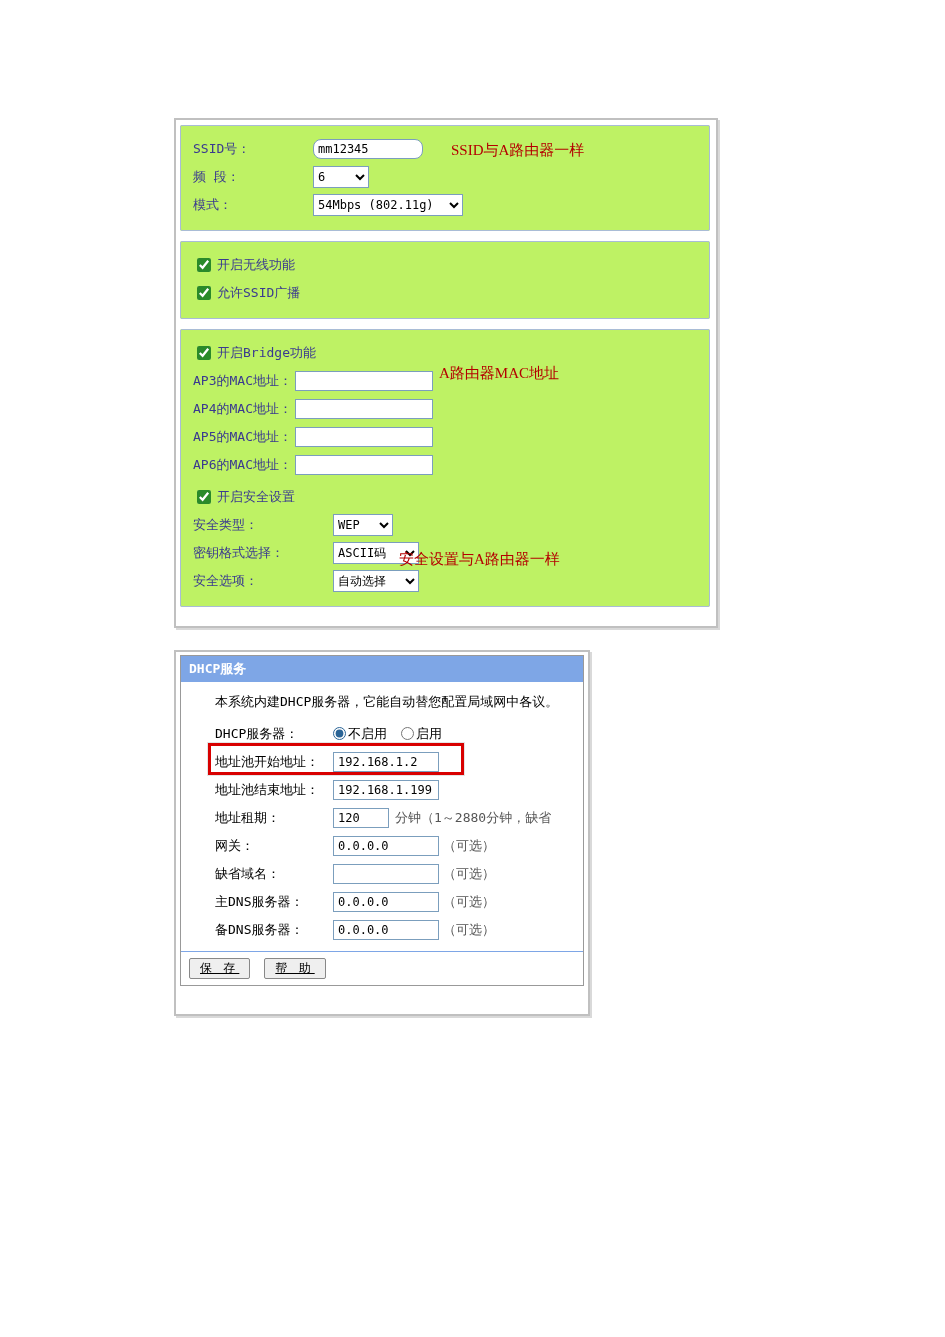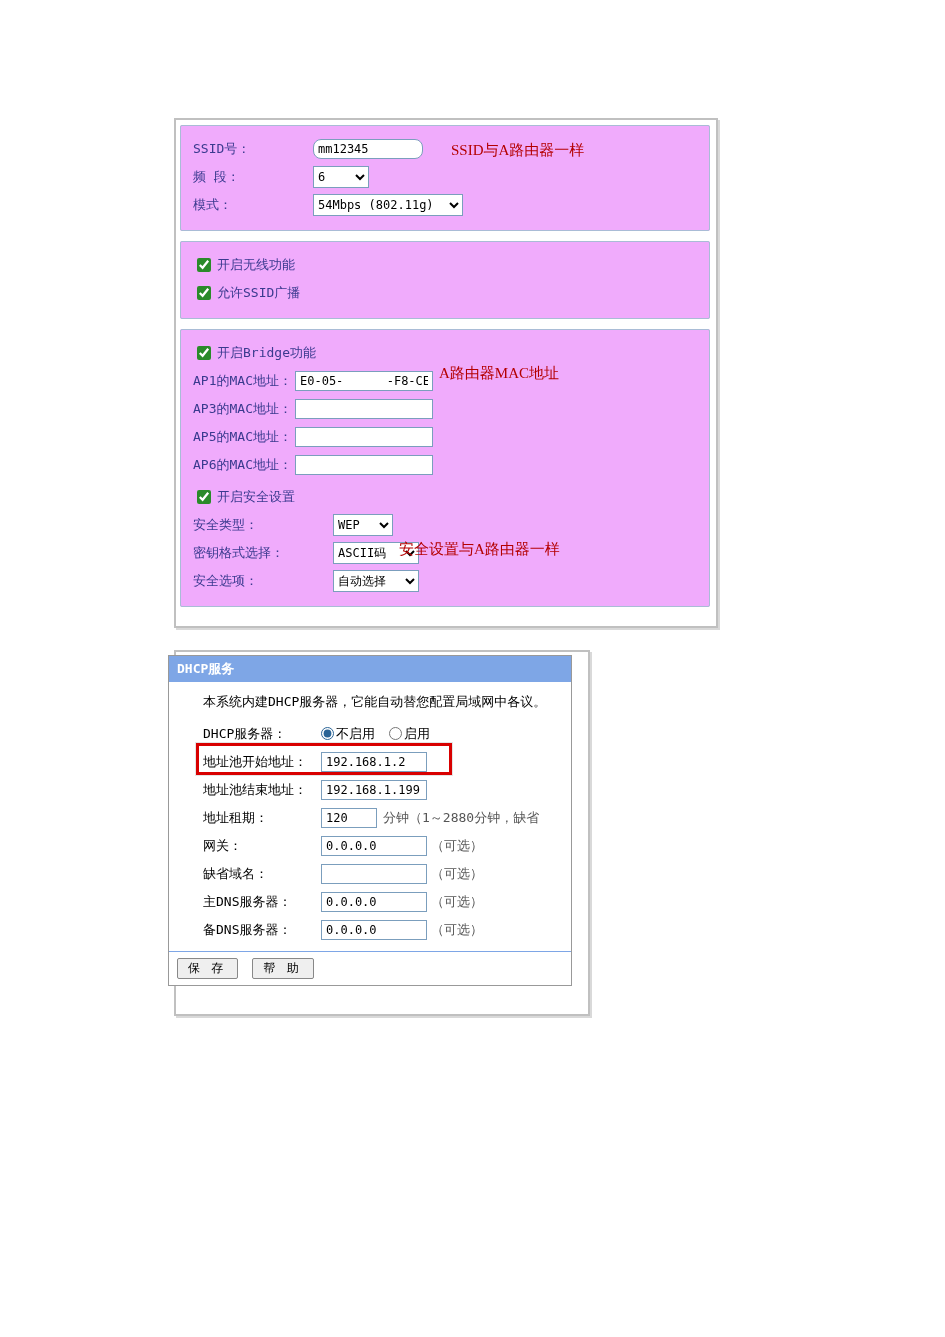--- a/index.html
+++ b/index.html
@@ -21,21 +21,21 @@
     left: 180px;
     top: 125px;
     width: 530px;
     background: #fff;
   }
   fieldset.router {
     border: 1px solid #a9bcd6;
     border-radius: 2px;
     margin: 0 0 10px 0;
     padding: 8px 12px 10px 12px;
-    background: #f0abfc;
+    background: #bef264;
     position: relative;
   }
   .row {
     display: flex;
     align-items: center;
     min-height: 26px;
     margin: 2px 0;
   }
   .lbl {
     width: 120px;
@@ -73,21 +73,21 @@
     position: absolute;
     color: #b40000;
     font-size: 15px;
     font-family: SimSun, serif;
     white-space: nowrap;
   }
 
   
   .panel2-wrap {
     position: absolute;
-    left: 168px;
+    left: 180px;
     top: 655px;
     width: 402px;
     border: 1px solid #999;
     background: #fff;
   }
   .panel2-header {
     background: #7ea6e6;
     color: #fff;
     font-weight: bold;
     padding: 4px 8px;
@@ -145,20 +145,21 @@
     gap: 14px;
   }
   button.winbtn {
     font: 12px SimSun, sans-serif;
     padding: 1px 10px;
     background: #efefef;
     border: 1px solid #888;
     border-radius: 2px;
     cursor: pointer;
     letter-spacing: 4px;
+    text-decoration: underline;
   }
   
   .outer-frame {
     position: absolute;
     border: 2px solid #c0c0c0;
     box-shadow: 2px 2px 0 rgba(0,0,0,0.15);
     background: #fff;
   }
   .frame1 { left: 174px; top: 118px; width: 540px; height: 506px; }
   .frame2 { left: 174px; top: 650px; width: 412px; height: 362px; }
@@ -203,25 +204,25 @@
     </div>
   </fieldset>
 
   <fieldset class="router" style="position:relative;">
     <div class="row">
       <input type="checkbox" class="chk" checked="" style="">
       <span class="chk-lbl">开启Bridge功能</span>
     </div>
 
     <div class="row">
-      <span class="lbl2">AP1的MAC地址：</span>
-      <input class="txt w-mac" value="E0-05-      -F8-CE" style="">
-    </div>
-    <div class="row">
       <span class="lbl2">AP3的MAC地址：</span>
+      <input class="txt w-mac" style="">
+    </div>
+    <div class="row">
+      <span class="lbl2">AP4的MAC地址：</span>
       <input class="txt w-mac" style="">
     </div>
     <div class="row">
       <span class="lbl2">AP5的MAC地址：</span>
       <input class="txt w-mac" style="">
     </div>
     <div class="row">
       <span class="lbl2">AP6的MAC地址：</span>
       <input class="txt w-mac" style="">
     </div>
@@ -243,21 +244,21 @@
       </select>
     </div>
     <div class="row">
       <span class="lbl" style="width:140px">安全选项：</span>
       <select class="sel" style="width:86px">
         <option>自动选择</option>
       </select>
     </div>
 
     <span class="annot" style="left:258px; top:34px;">A路由器MAC地址</span>
-    <span class="annot" style="left:218px; top:210px;">安全设置与A路由器一样</span>
+    <span class="annot" style="left:218px; top:220px;">安全设置与A路由器一样</span>
   </fieldset>
 
 </div>
 
 <div class="panel2-wrap">
   <div class="panel2-header">DHCP服务</div>
   <div class="panel2-body">
     <div class="desc">本系统内建DHCP服务器，它能自动替您配置局域网中各议。</div>
 
     <div class="dhcp-row">

